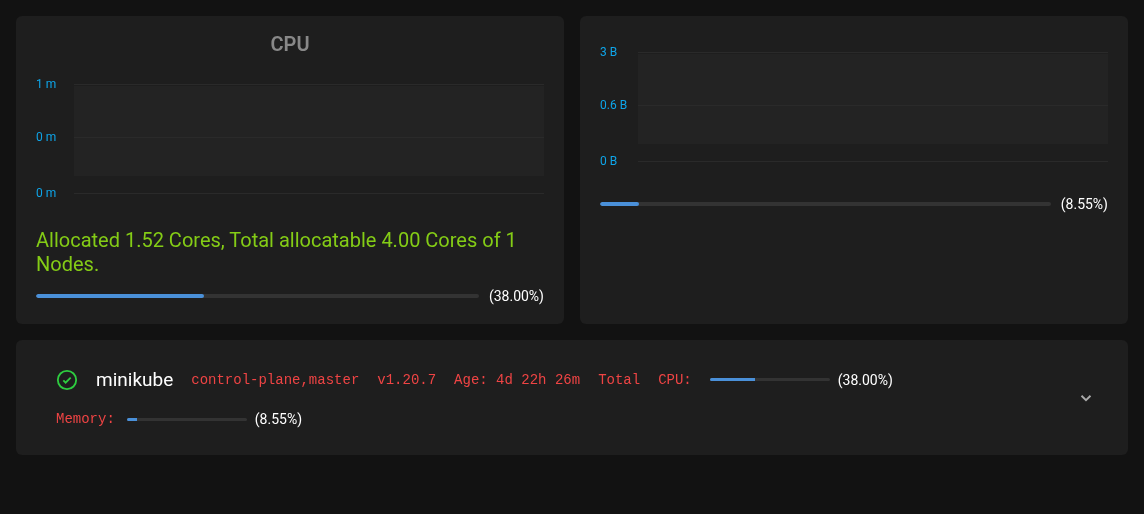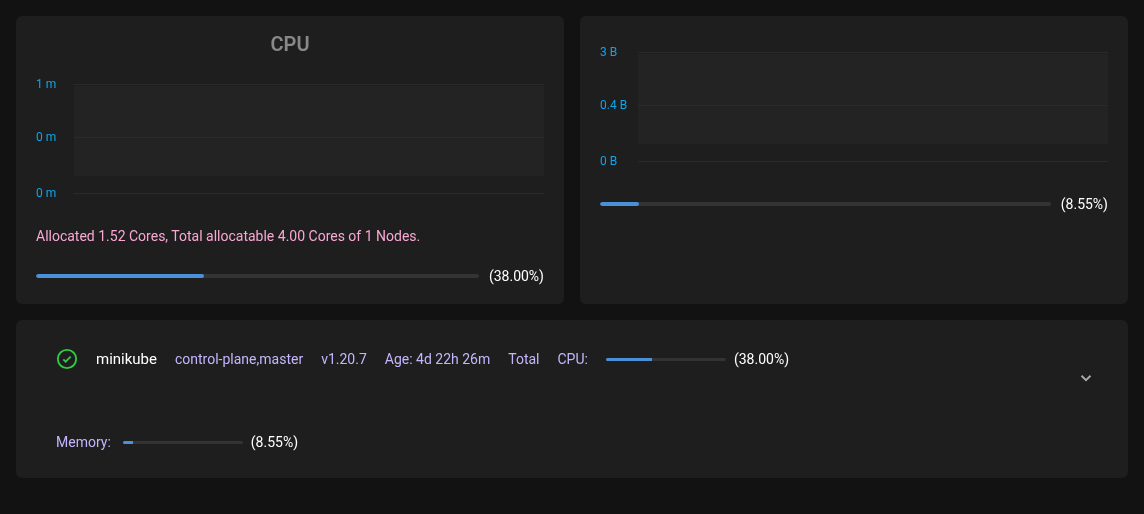--- a/index.html
+++ b/index.html
@@ -52,23 +52,23 @@
     }
     .chart-plotarea {
       position: absolute;
       left: 38px;
       right: 0;
       top: 8px;
       bottom: 8px;
       background: #232323;
     }
     .allocated-text {
-      color: #f9a8d4;
-      font-size: 14px;
-      margin-bottom: 24px;
+      color: #84cc16;
+      font-size: 20px;
+      margin-bottom: 12px;
     }
     .progress-row {
       display: flex;
       align-items: center;
       gap: 10px;
     }
     .progress-bar {
       flex: 1;
       height: 4px;
       background: #333;
@@ -99,24 +99,25 @@
       font-size: 14px;
       position: relative;
     }
     .node-status-icon {
       width: 22px;
       height: 22px;
       flex-shrink: 0;
     }
     .node-name {
       color: #fff;
-      font-size: 15px;
+      font-size: 19px;
     }
     .node-meta {
-      color: #c4b5fd;
+      color: #ef4444;
+      font-family: Liberation Mono, monospace;
     }
     .inline-progress {
       display: inline-flex;
       align-items: center;
       gap: 8px;
     }
     .inline-bar {
       width: 120px;
       height: 3px;
       background: #333;
@@ -137,21 +138,20 @@
       align-items: center;
       justify-content: center;
       color: #aaa;
       cursor: pointer;
     }
     .memory-line {
       display: flex;
       align-items: center;
       gap: 12px;
       width: 100%;
-      margin-top: 44px;
     }
   </style>
 </head>
 <body>
 
 <div class="top-row">
 
   <div class="card resource-card">
     <div class="card-title">CPU</div>
     <div class="chart-area">
@@ -170,21 +170,21 @@
       </div>
       <span class="progress-pct">(38.00%)</span>
     </div>
   </div>
 
   <div class="card resource-card">
     <div class="chart-area">
       <div class="chart-plotarea" style="top:22px;bottom:28px;"></div>
       <span class="chart-ylabel" style="top:14%;">3 B</span>
       <div class="chart-grid" style="top:14%;"></div>
-      <span class="chart-ylabel" style="top:52%;">0.4 B</span>
+      <span class="chart-ylabel" style="top:52%;">0.6 B</span>
       <div class="chart-grid" style="top:52%;"></div>
       <span class="chart-ylabel" style="top:92%;">0 B</span>
       <div class="chart-grid" style="top:92%;"></div>
     </div>
     <div class="progress-row">
       <div class="progress-bar">
         <div class="progress-fill" style="width:8.55%"></div>
       </div>
       <span class="progress-pct">(8.55%)</span>
     </div>

